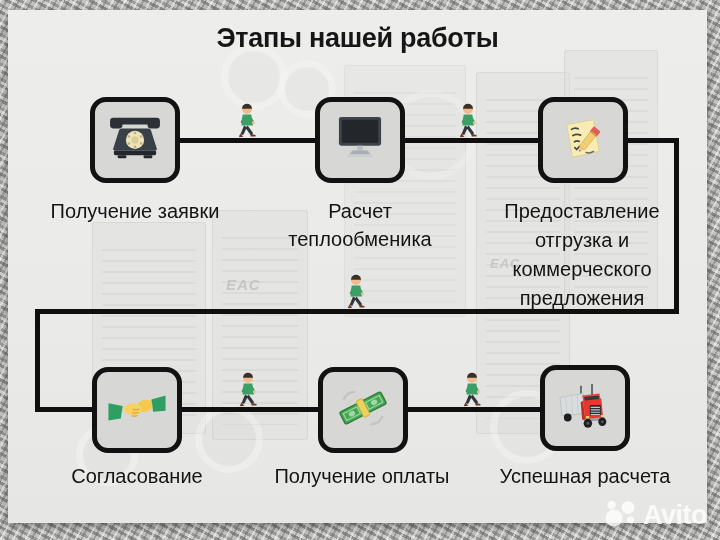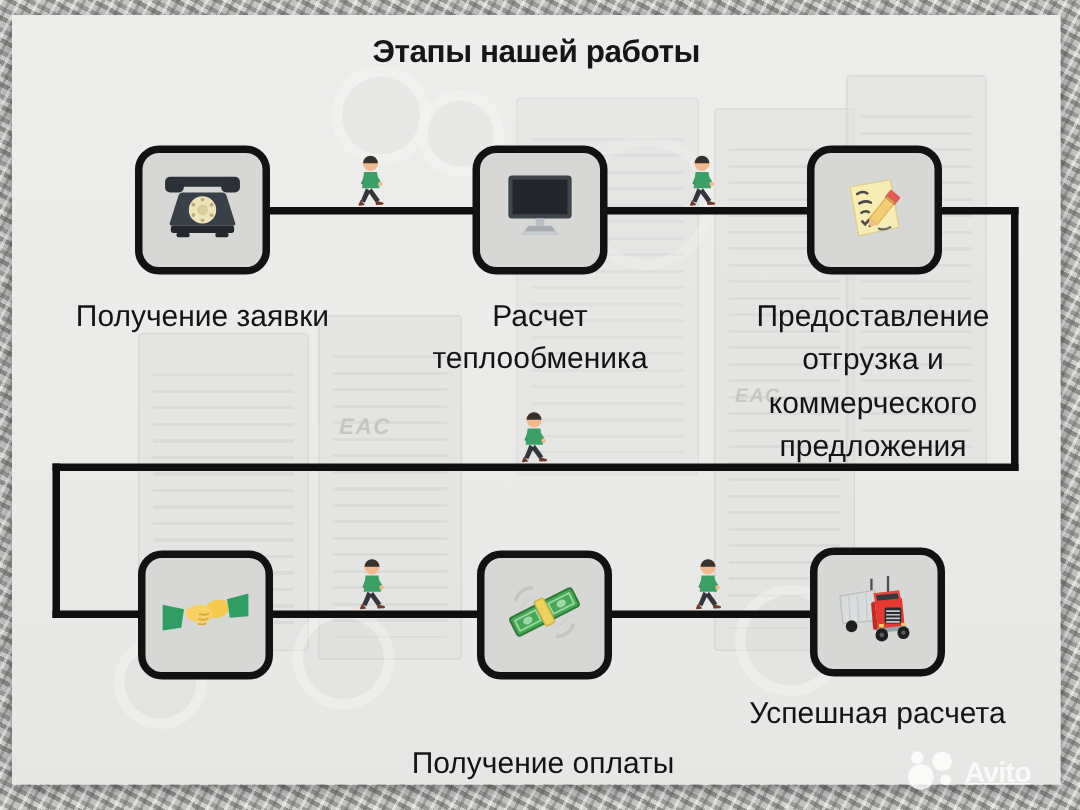--- a/index.html
+++ b/index.html
@@ -12,21 +12,21 @@
       repeating-linear-gradient(28deg, #cfcfcd 0 3px, #9b9b99 3px 6px, #c2c2c0 6px 10px, #8e8e8c 10px 13px);
   }
   .poster{
     position:absolute;left:8px;top:10px;width:699px;height:513px;
     background:linear-gradient(180deg,#ededec 0%,#eaeae9 60%,#e6e6e4 100%);
     box-shadow:0 3px 9px rgba(0,0,0,.38);
     overflow:hidden;
   }
   .title{
     position:absolute;left:0;right:0;top:13px;text-align:center;
-    font-size:21px;font-weight:700;color:#161616;letter-spacing:-.3px;
+    font-size:27px;font-weight:700;color:#161616;letter-spacing:-.3px;
   }
   
   .ghost{position:absolute;opacity:.55;}
   .plate{background:#e0e0de;border:1px solid rgba(175,175,172,.45);border-radius:3px;}
   .plate-lines{position:absolute;left:9px;right:9px;top:26px;bottom:14px;
     background:repeating-linear-gradient(180deg, rgba(160,160,158,.28) 0 2px, rgba(0,0,0,0) 2px 11px);}
   .ring{border-radius:50%;border:7px solid rgba(250,250,248,.65);background:rgba(213,213,211,.35);}
   .ghost-label{position:absolute;color:#c6c6c3;font-weight:700;letter-spacing:1px;font-style:italic;}
   
   .conn{position:absolute;background:#0f0f0f;}
@@ -39,21 +39,21 @@
   .steplabel{
     position:absolute;width:240px;text-align:center;color:#141414;
     font-size:20px;line-height:28px;white-space:pre-line;font-weight:400;
   }
   .walker{position:absolute;width:30px;height:42px;}
   
   .watermark{
     position:absolute;left:604px;top:498px;display:flex;align-items:center;gap:5px;
     opacity:.8;
   }
-  .watermark .wordmark{color:#ffffff;font-size:19px;font-weight:700;letter-spacing:-.5px;text-decoration:underline;}
+  .watermark .wordmark{color:#ffffff;font-size:27px;font-weight:700;letter-spacing:-.5px;}
 </style>
 </head>
 <body>
 
 <div class="poster">
 
   <div class="ghost plate" style="left:84px;top:212px;width:112px;height:210px;">
       <div class="plate-lines"></div>
     </div>
   <div class="ghost plate" style="left:204px;top:200px;width:94px;height:228px;">
@@ -252,21 +252,22 @@
     <path d="M8.4 31.4 l-1.3 2.8 q-.4 1 .8 1 l3.4 -.5 z" fill="#6e392b"></path>
   </svg>
 
   <div class="steplabel" style="left:7px;top:187px;">Получение заявки</div>
   <div class="steplabel" style="left:232px;top:187px;">Расчет
 теплообменика</div>
   <div class="steplabel" style="left:454px;top:187px;line-height:29px;">Предоставление
 отгрузка и
 коммерческого
 предложения</div>
-  <div class="steplabel" style="left:234px;top:452px;margin-top:33px;">Получение оплаты</div>
+  <div class="steplabel" style="left:9px;top:452px;">Согласование</div>
+  <div class="steplabel" style="left:234px;top:452px;">Получение оплаты</div>
   <div class="steplabel" style="left:457px;top:452px;">Успешная расчета</div>
 
 </div>
 
 <div class="watermark">
   <span>
     <svg width="34" height="30" viewBox="0 0 34 30">
       <circle cx="10" cy="20" r="8.5" fill="#ffffff"></circle>
       <circle cx="24" cy="9.5" r="6.5" fill="#ffffff"></circle>
       <circle cx="7.5" cy="7" r="4.2" fill="#ffffff"></circle>

